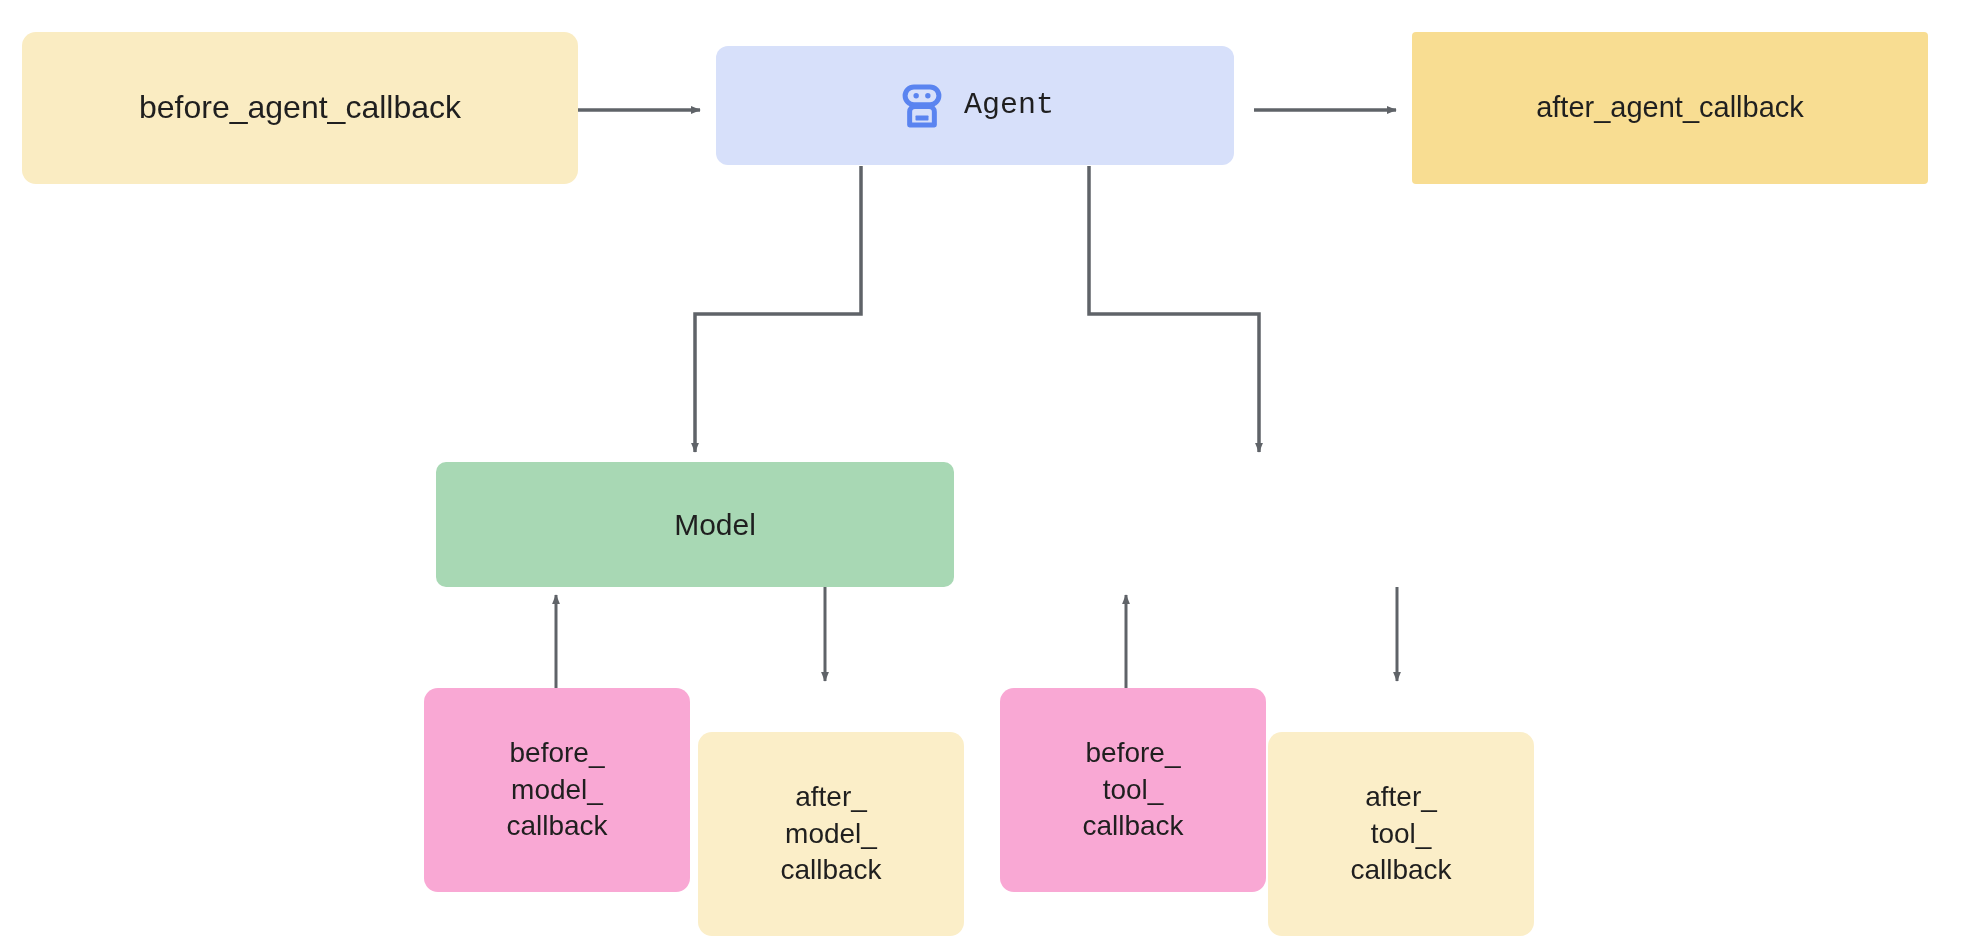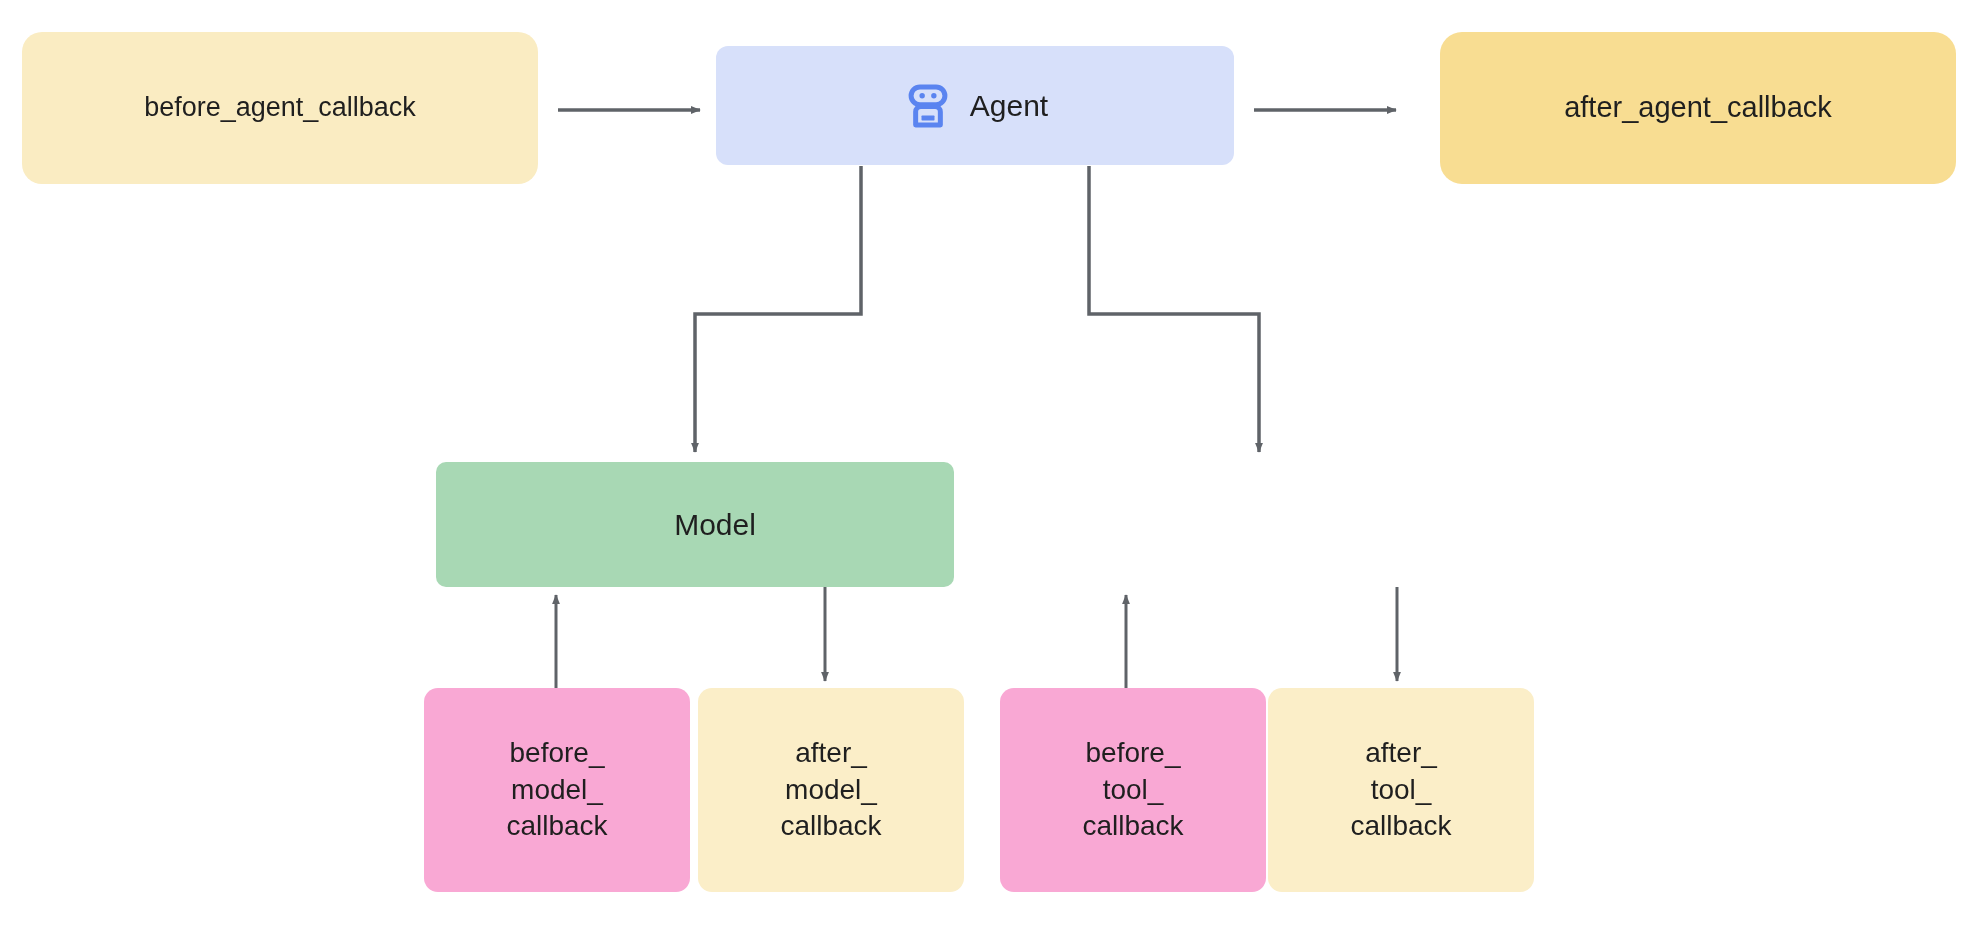--- a/index.html
+++ b/index.html
@@ -35,42 +35,42 @@
     text-align: center;
     color: #1f1f1f;
     line-height: 1.30;
     white-space: pre-line;
     z-index: 2;
   }
 
   
   #node-before-agent {
     left: 22px;  top: 32px;
-    width: 516px; height: 152px;
+    width: 556px; height: 152px;
     background: #faecc2;
-    border-radius: 20px;
-    font-size: 27px;
+    border-radius: 14px;
+    font-size: 32px;
   }
   #node-after-agent {
     left: 1412px; top: 32px;
     width: 516px;  height: 152px;
     background: #f8dd92;
-    border-radius: 22px;
+    border-radius: 4px;
     font-size: 29px;
-    margin-left: 28px;
   }
 
   
   #node-agent {
     left: 716px; top: 46px;
     width: 518px; height: 119px;
     background: #d7e0fa;
     border-radius: 12px;
     font-size: 30px;
     gap: 14px;
+    font-family: Liberation Mono, monospace;
   }
   #node-agent .agent-inner {
     display: flex;
     align-items: center;
     gap: 16px;
   }
   .robot-icon { display: block; }
 
   
   #node-model {
@@ -91,21 +91,21 @@
 
   
   .leaf {
     top: 688px;
     width: 266px;
     height: 204px;
     border-radius: 14px;
     font-size: 28px;
   }
   .leaf-before { background: #f9a8d4; }
-  .leaf-after  { background: #fbeec8; }
+  .leaf-after  { background: #fbeec8; margin-top: 44px; }
 
   #node-before-model { left: 424px; }
   #node-after-model  { left: 698px; }
   #node-before-tool  { left: 1000px; }
   #node-after-tool   { left: 1268px; }
 </style>
 </head>
 <body>
 
 <div id="canvas">

